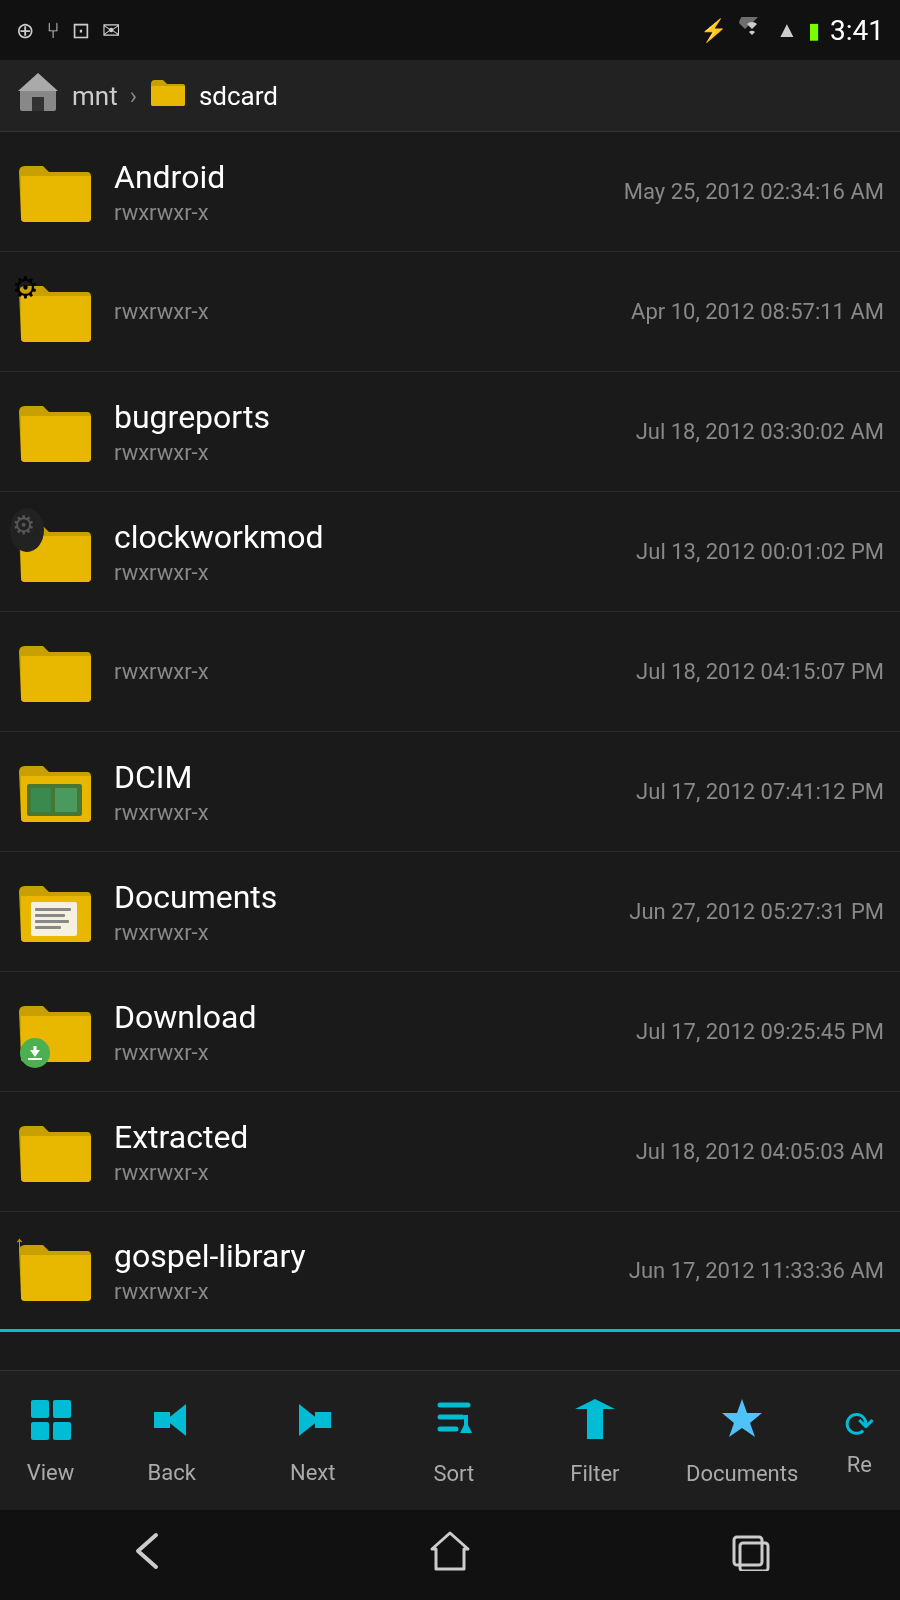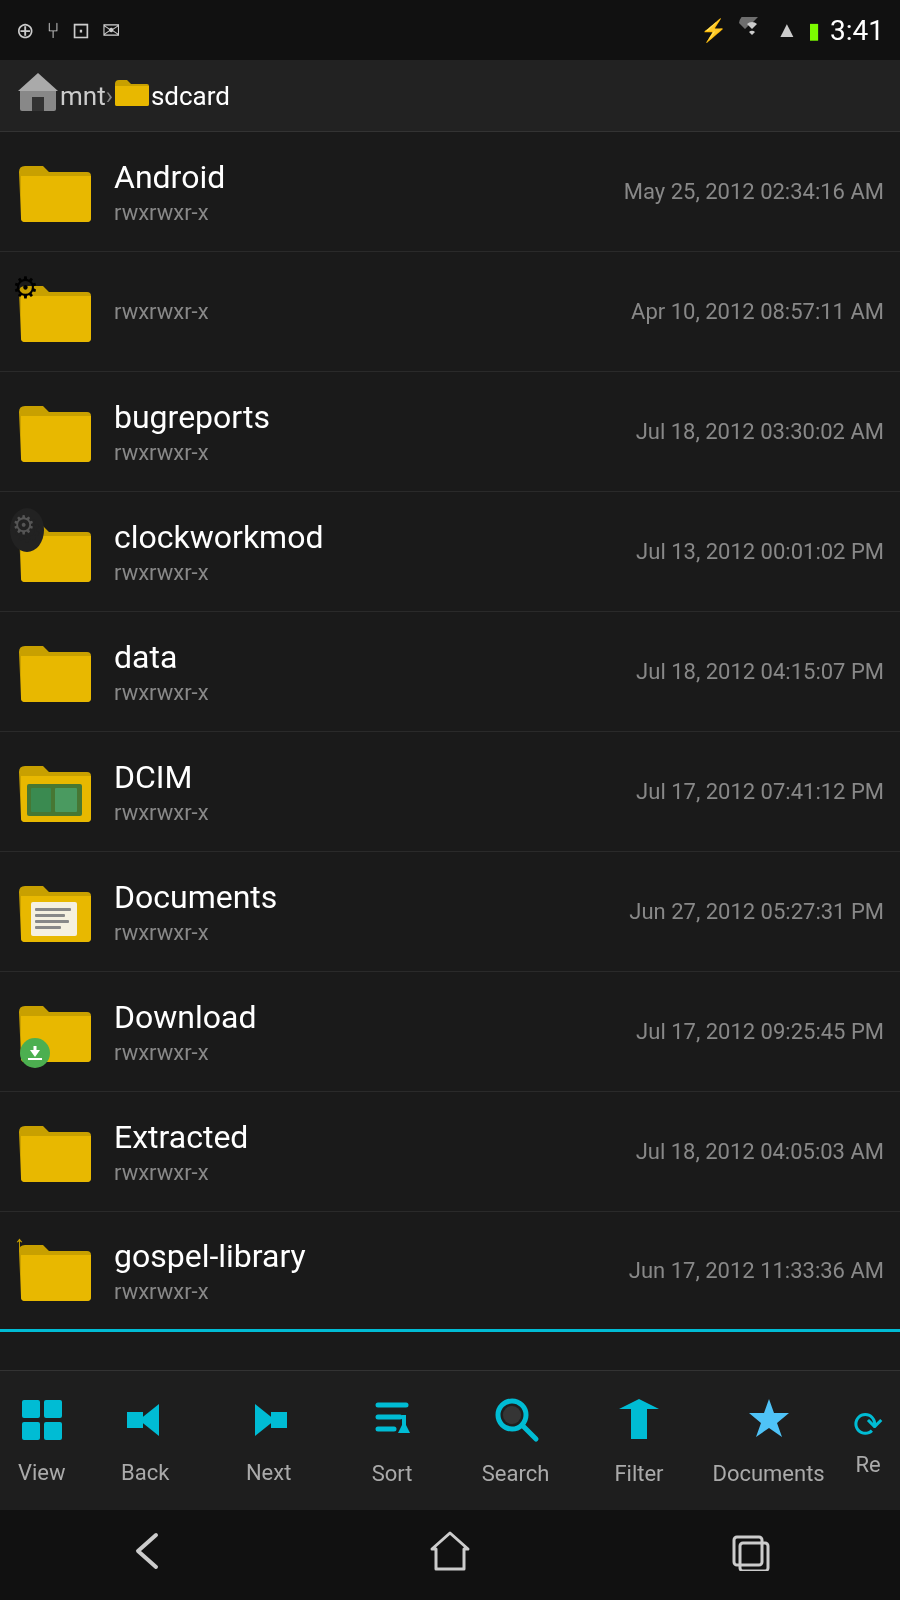--- a/index.html
+++ b/index.html
@@ -43,20 +43,21 @@
     }
 
     
     #breadcrumb {
       width: 100%;
       height: 72px;
       background: #222;
       display: flex;
       align-items: center;
       padding: 0 16px;
+      gap: 12px;
       border-bottom: 1px solid #333;
     }
     .breadcrumb-home {
       font-size: 36px;
       color: #ccc;
     }
     .breadcrumb-text {
       color: #ccc;
       font-size: 26px;
     }
@@ -289,21 +290,20 @@
   </div>
 
   <div class="file-item">
     <div class="file-icon-wrap">
       <svg class="folder-svg" viewBox="0 0 78 68">
         <path d="M2 14 Q2 8 8 8 L26 8 L32 14 L70 14 Q74 14 74 18 L74 60 Q74 64 70 64 L8 64 Q4 64 4 60 Z" fill="#c8a000"></path>
         <path d="M4 18 L74 18 L74 60 Q74 64 70 64 L8 64 Q4 64 4 60 Z" fill="#e8b800"></path>
       </svg>
     </div>
     <div class="file-info">
-      <span class="file-name">data</span>
       <span class="file-perms">rwxrwxr-x</span>
     </div>
     <span class="file-date">Jul 18, 2012 04:15:07 PM</span>
   </div>
 
   <div class="file-item">
     <div class="file-icon-wrap" style="position:relative;">
       <svg class="folder-svg" viewBox="0 0 78 68">
         <path d="M2 14 Q2 8 8 8 L26 8 L32 14 L70 14 Q74 14 74 18 L74 60 Q74 64 70 64 L8 64 Q4 64 4 60 Z" fill="#c8a000"></path>
         <path d="M4 18 L74 18 L74 60 Q74 64 70 64 L8 64 Q4 64 4 60 Z" fill="#e8b800"></path>
@@ -435,32 +435,20 @@
         <line x1="8" y1="22" x2="30" y2="22" stroke="#00bcd4" stroke-width="5" stroke-linecap="round"></line>
         <line x1="8" y1="34" x2="24" y2="34" stroke="#00bcd4" stroke-width="5" stroke-linecap="round"></line>
 
         <polygon points="34,26 28,38 40,38" fill="#00bcd4"></polygon>
         <line x1="34" y1="20" x2="34" y2="38" stroke="#00bcd4" stroke-width="4"></line>
       </svg>
     </div>
     <span class="toolbar-btn-label">Sort</span>
   </div>
 
-  <div class="toolbar-btn">
-    <div class="toolbar-btn-icon">
-      <svg width="48" height="48" viewBox="0 0 48 48">
-        <circle cx="20" cy="20" r="14" stroke="#00bcd4" stroke-width="5" fill="none"></circle>
-        <line x1="30" y1="30" x2="44" y2="44" stroke="#00bcd4" stroke-width="5" stroke-linecap="round"></line>
-
-        <circle cx="20" cy="20" r="10" fill="#222" opacity="0.7"></circle>
-        <circle cx="20" cy="20" r="9" fill="#555" opacity="0.4"></circle>
-      </svg>
-    </div>
-    <span class="toolbar-btn-label">Search</span>
-  </div>
 
   <div class="toolbar-btn">
     <div class="toolbar-btn-icon">
       <svg width="44" height="48" viewBox="0 0 44 48">
         <polygon points="22,4 2,14 14,14 14,44 30,44 30,14 42,14" fill="#00bcd4"></polygon>
       </svg>
     </div>
     <span class="toolbar-btn-label">Filter</span>
   </div>
 

